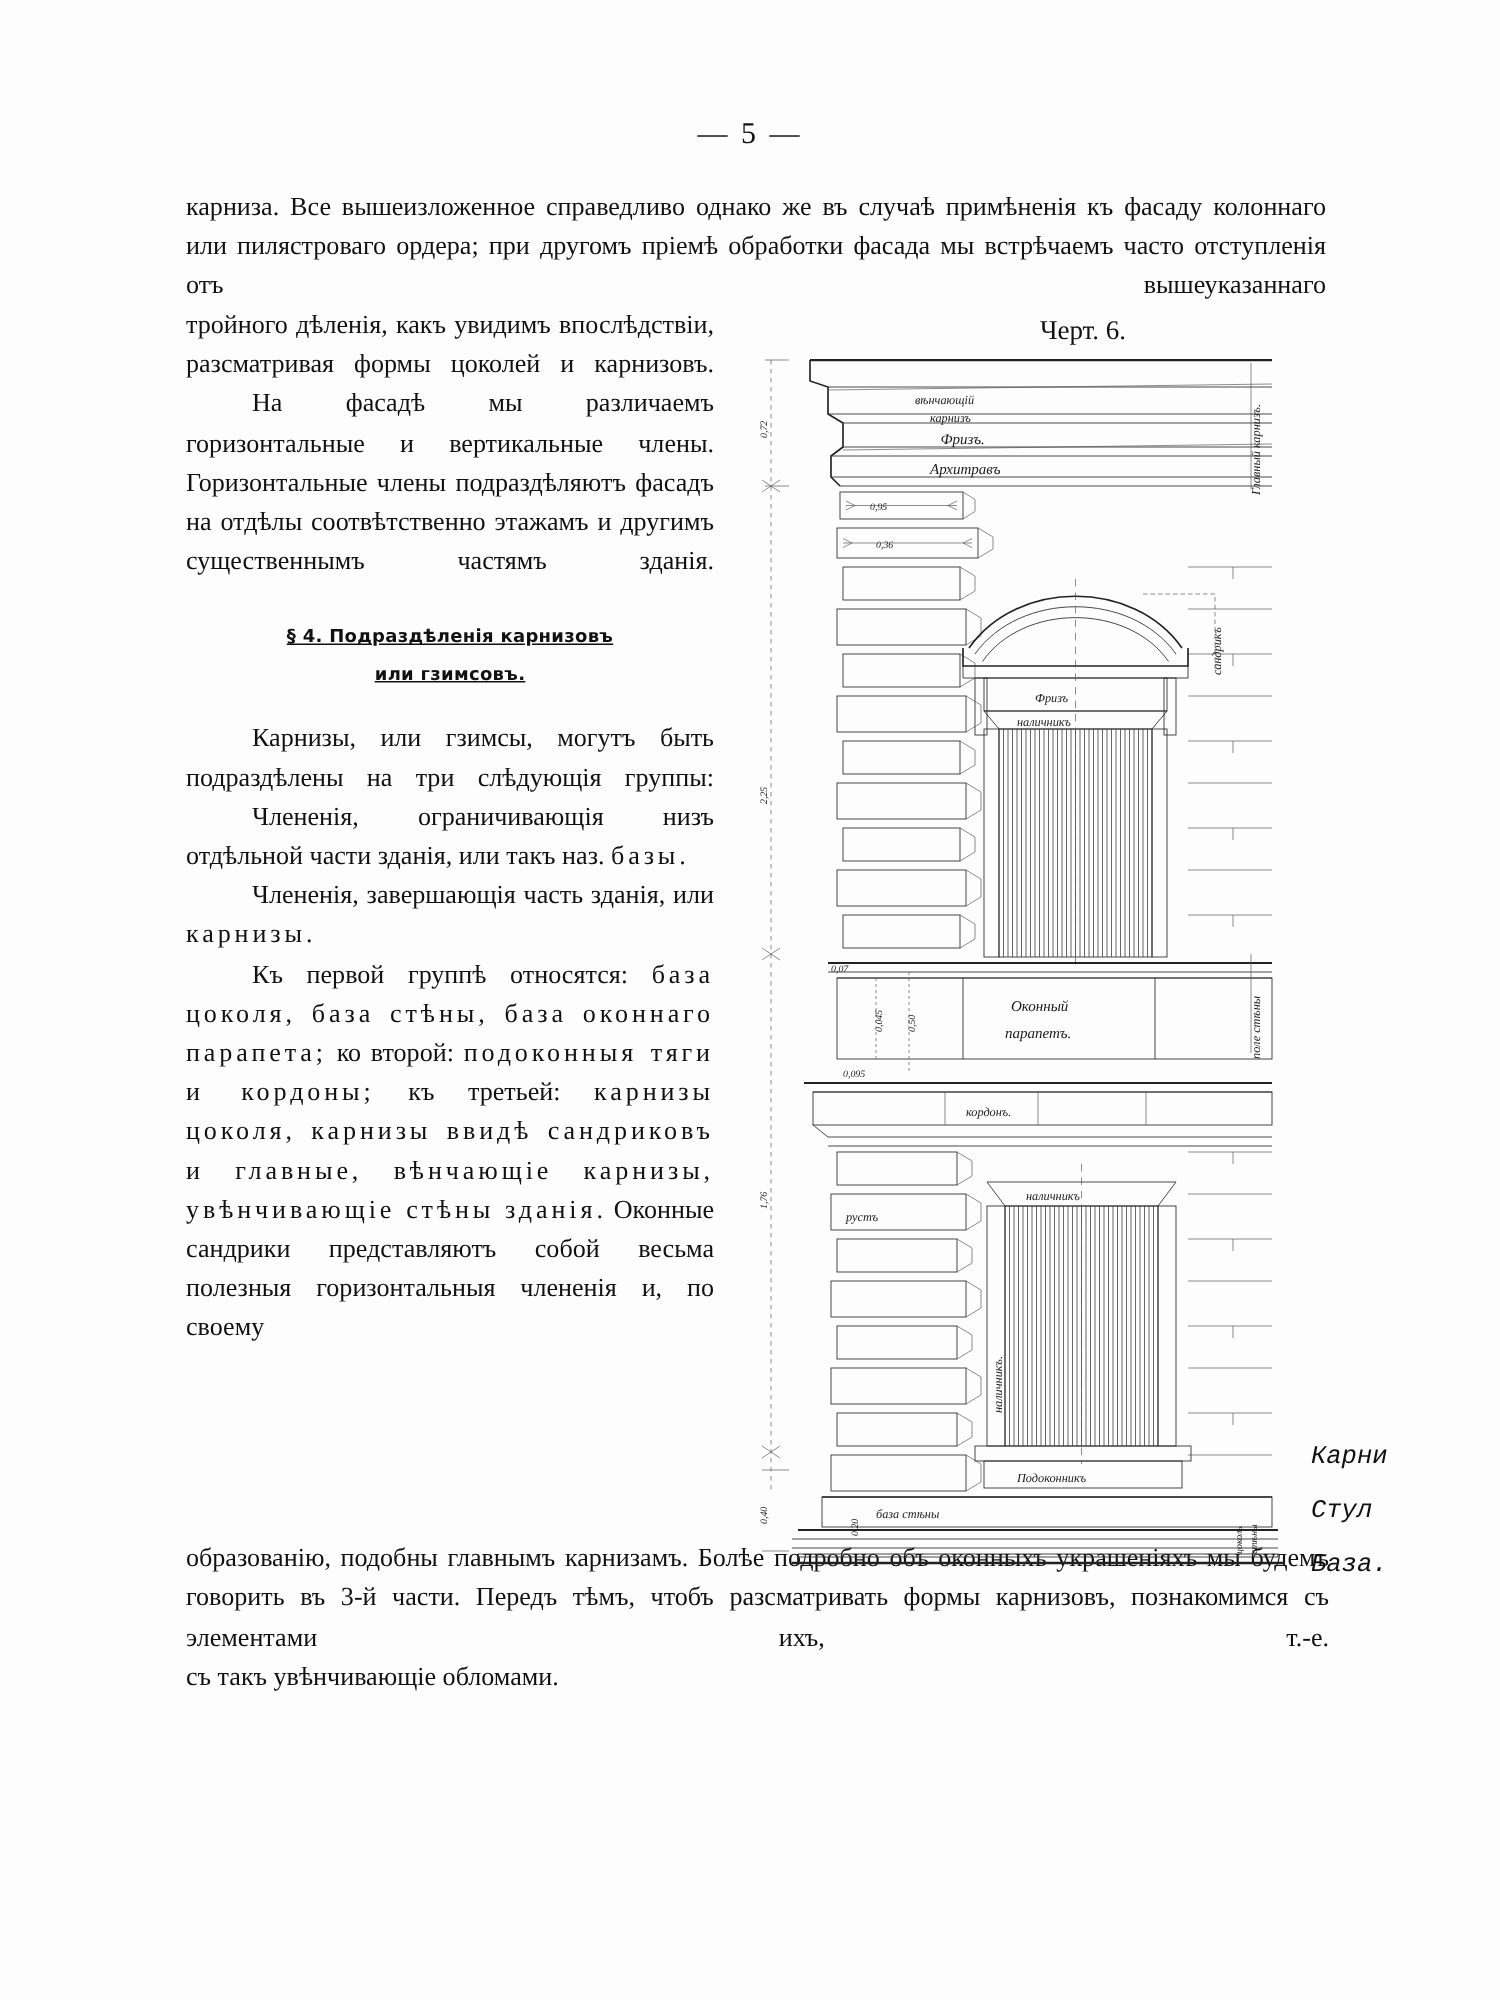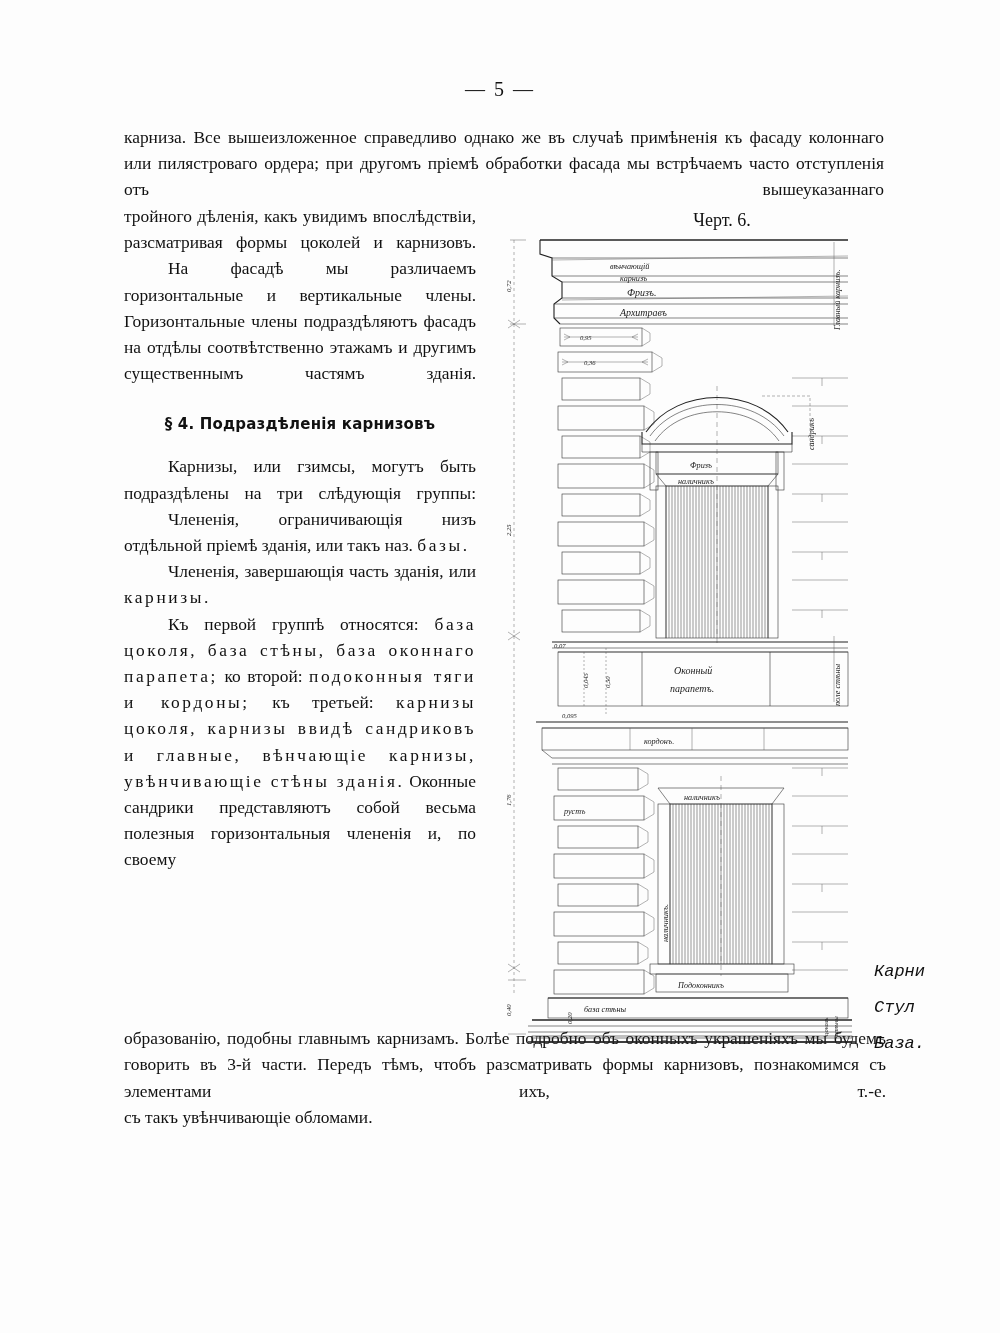--- a/index.html
+++ b/index.html
@@ -65,23 +65,24 @@
   .col-left p.noind { text-indent: 0; }
   .col-left p.last { text-align-last: left; }
 
   .sec-head {
     margin: 26px 0 16px 0 !important;
     text-align: left;
     text-align-last: center !important;
     text-indent: 0 !important;
     font-family: "DejaVu Sans", "Liberation Sans", sans-serif;
     font-weight: bold;
-    font-size: 15px;
+    font-size: 12px;
     line-height: 25px;
     letter-spacing: 0.2px;
+    text-decoration: underline;
   }
   .sec-head .l2 { display: block; }
 
   .sp { letter-spacing: 2.6px; }
 
   
   .tail {
     position: absolute;
     top: 1025px;
     left: 124px;
@@ -148,25 +149,26 @@
   <div class="folio">— 5 —</div>
 
   <div class="lead">карниза. Все вышеизложенное справедливо однако же въ случаѣ примѣненія къ фасаду колоннаго или пилястроваго ордера; при другомъ пріемѣ обработки фасада мы встрѣчаемъ часто отступленія отъ вышеуказаннаго</div>
 
   <div class="col-left">
     <p class="noind">тройного дѣленія, какъ увидимъ впослѣдствіи, разсматривая формы цоколей и карнизовъ.</p>
     <p>На фасадѣ мы различаемъ горизонтальные и вертикальные члены. Горизонтальные члены подраздѣляютъ фасадъ на отдѣлы соотвѣтственно этажамъ и другимъ существеннымъ частямъ зданія.</p>
 
     <p class="sec-head">
       <span>§ 4. Подраздѣленія карнизовъ</span>
+      <span class="l2">или гзимсовъ.</span>
     </p>
 
     <p>Карнизы, или гзимсы, могутъ быть подраздѣлены на три слѣдующія группы:</p>
 
-    <p class="last"><span>Члененія, ограничивающія низъ отдѣльной пріемѣ зданія, или такъ наз. </span><span class="sp">базы.</span></p>
+    <p class="last"><span>Члененія, ограничивающія низъ отдѣльной части зданія, или такъ наз. </span><span class="sp">базы.</span></p>
 
 
     <p class="last"><span>Члененія, завершающія часть зданія, или </span><span class="sp">карнизы.</span></p>
 
     <p><span>Къ первой группѣ относятся: </span><span class="sp">база цоколя, база стѣны, база оконнаго парапета;</span><span> ко второй: </span><span class="sp">подоконныя тяги и кордоны;</span><span> къ третьей: </span><span class="sp">карнизы цоколя, карнизы ввидѣ сандриковъ и главные, вѣнчающіе карнизы, увѣнчивающіе стѣны зданія.</span><span> Оконные сандрики представляютъ собой весьма полезныя горизонтальныя члененія и, по своему</span></p>
   </div>
 
   <div class="tail">
     <span>образованію, подобны главнымъ карнизамъ. Болѣе подробно объ оконныхъ украшеніяхъ мы будемъ говорить въ 3-й части. Передъ тѣмъ, чтобъ разсматривать формы карнизовъ, познакомимся съ элементами ихъ, т.-е.</span>
     <span class="last">съ такъ увѣнчивающіе обломами.</span>

